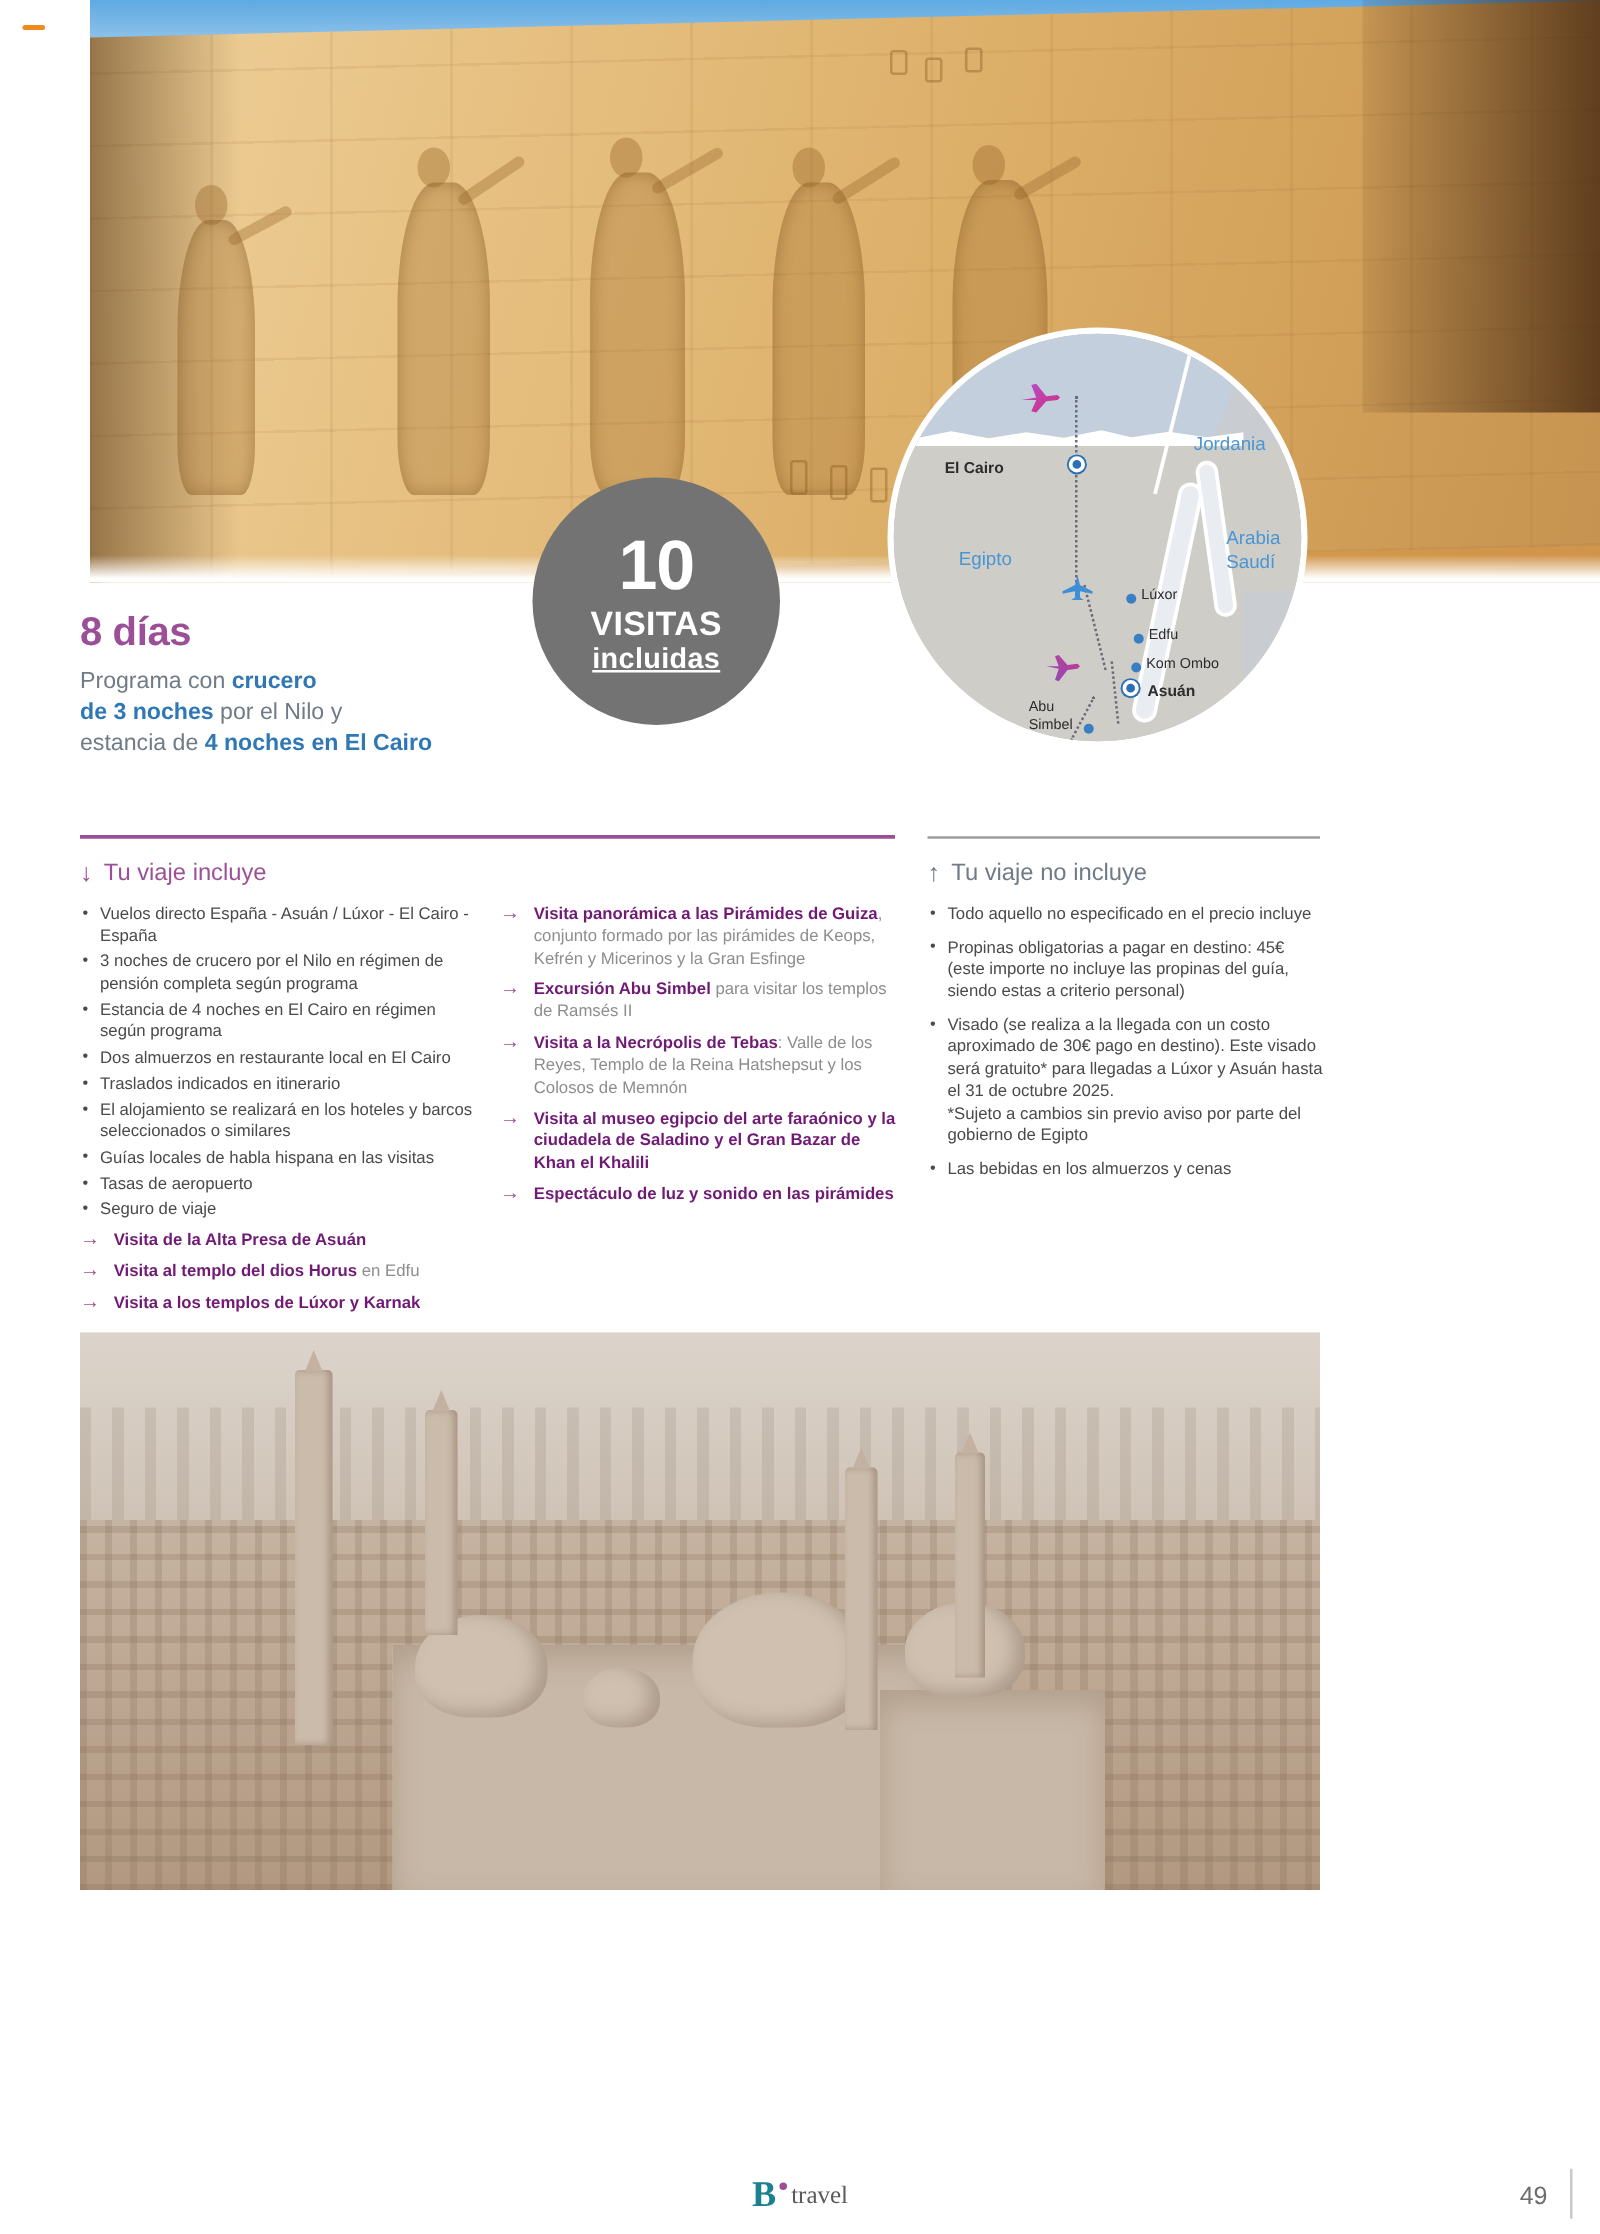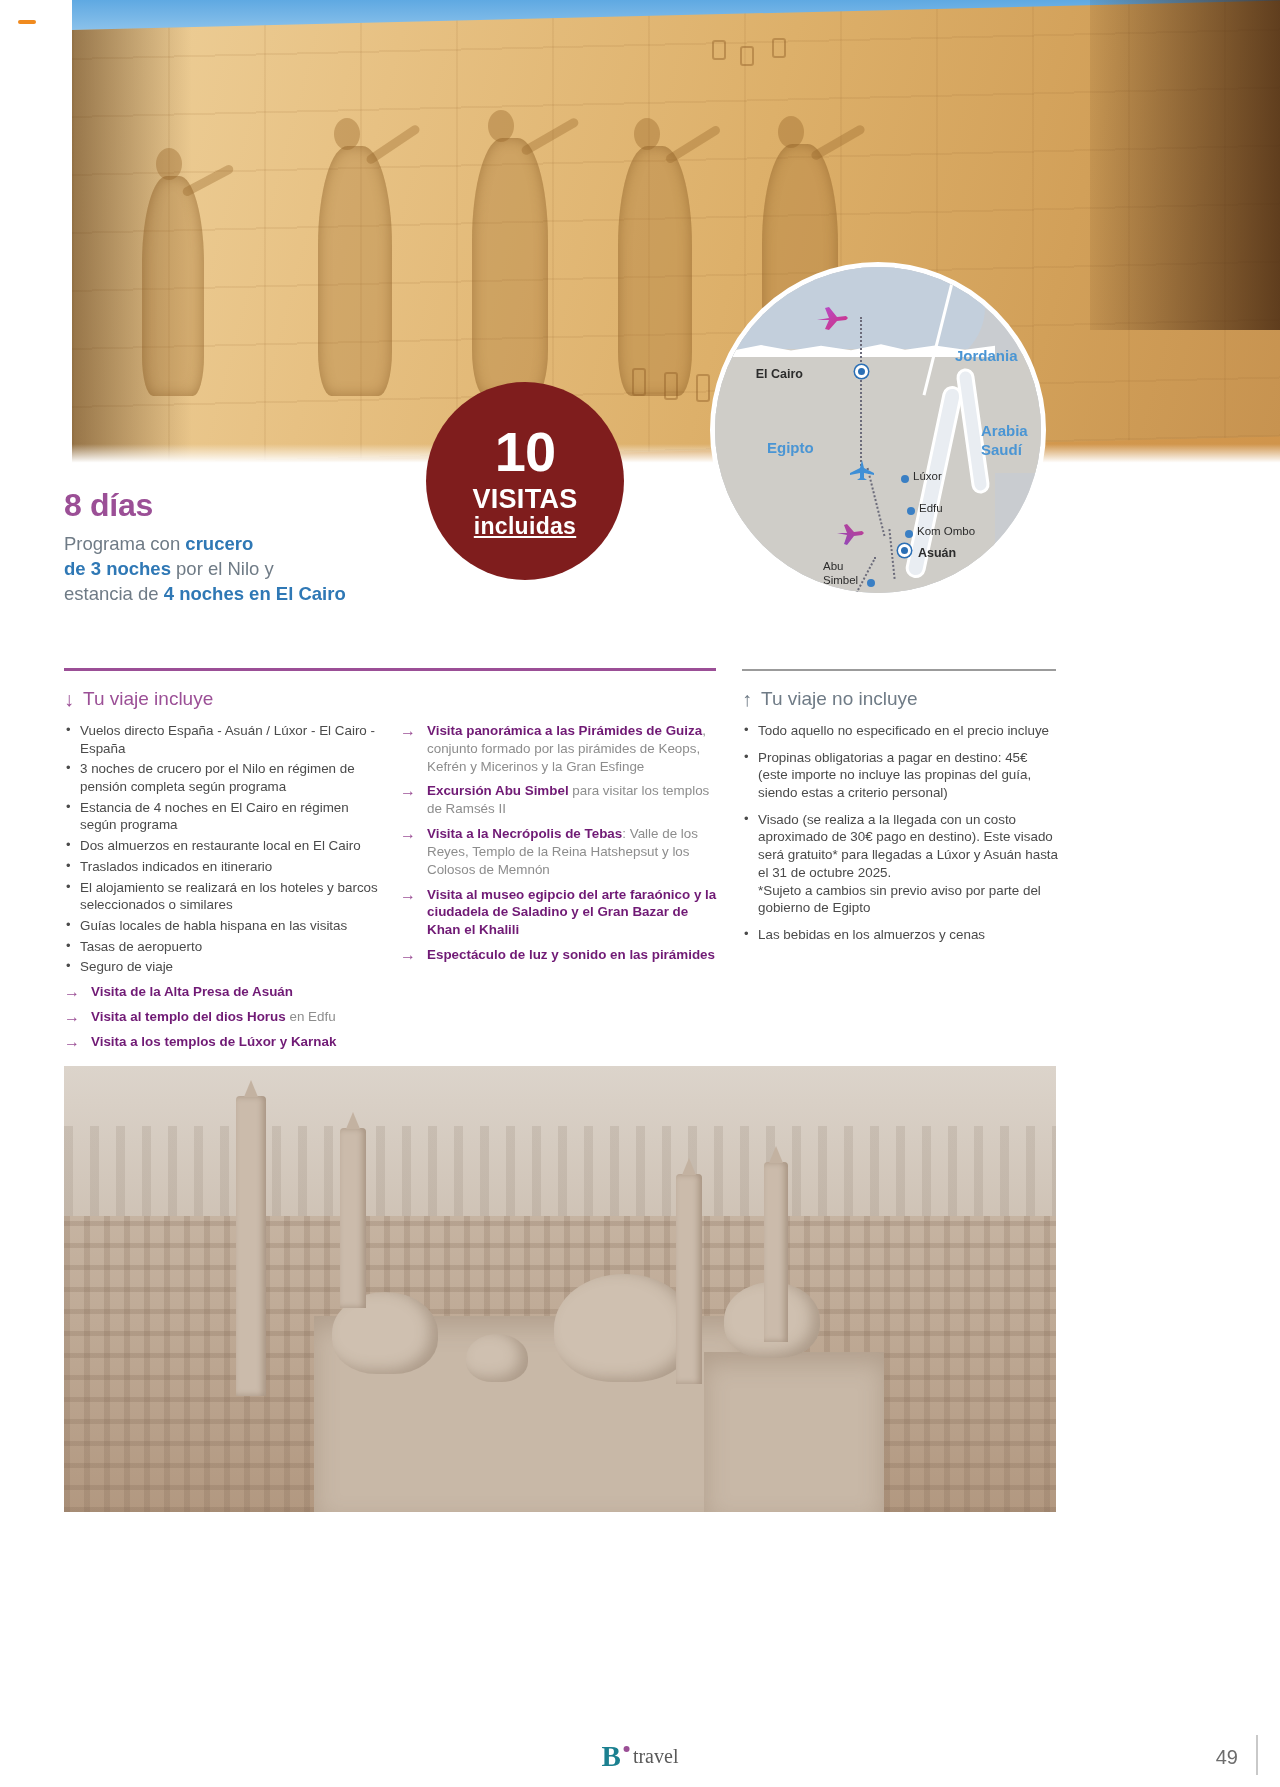--- a/index.html
+++ b/index.html
@@ -72,21 +72,21 @@
 
   
   .corner-tick {
     position:absolute; left:18px; top:20px; width:18px; height:4px;
     background:#f08a1e; border-radius:2px;
   }
 
   
   .badge {
     position:absolute; left:426px; top:382px; width:198px; height:198px;
-    border-radius:50%; background:#7f1d1d;
+    border-radius:50%; background:#737373;
     color:#fff; text-align:center;
     display:flex; flex-direction:column; align-items:center; justify-content:center;
     line-height:1;
   }
   .badge-num { font-size:56px; font-weight:700; letter-spacing:-1px; }
   .badge-l1 { font-size:27px; font-weight:700; margin-top:6px; letter-spacing:.3px;}
   .badge-l2 { font-size:23px; font-weight:700; margin-top:2px; letter-spacing:.3px;text-decoration:underline;}
 
   
   .map {
@@ -124,21 +124,21 @@
     position:absolute; left:252px; top:104px; width:12px; height:120px;
     background:#e9edf2; border-radius:8px;
     transform: rotate(-8deg);
     box-shadow: 0 0 0 3px #ffffff;
   }
   .map-jordan-line {
     position:absolute; left:222px; top:10px; width:3px; height:120px;
     background:#ffffff; transform: rotate(14deg);
   }
   .map-label {
-    position:absolute; font-weight:700; color:#4a95d4; font-size:15px;
+    position:absolute; font-weight:400; color:#4a95d4; font-size:15px;
   }
   .map-city {
     position:absolute; font-size:11.5px; color:#2c2c2c; white-space:nowrap;
   }
   .map-city.bold { font-weight:700; font-size:12.5px; }
   .dot {
     position:absolute; width:8px; height:8px; border-radius:50%;
     background:#3a7fc4;
   }
   .dot-ring {

